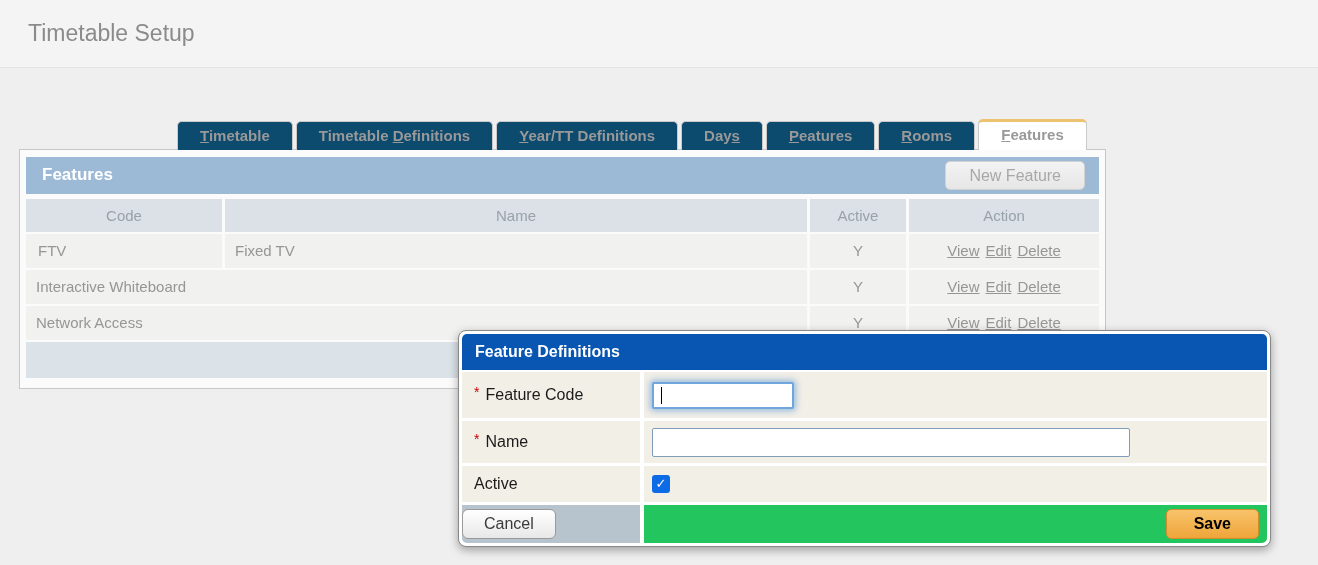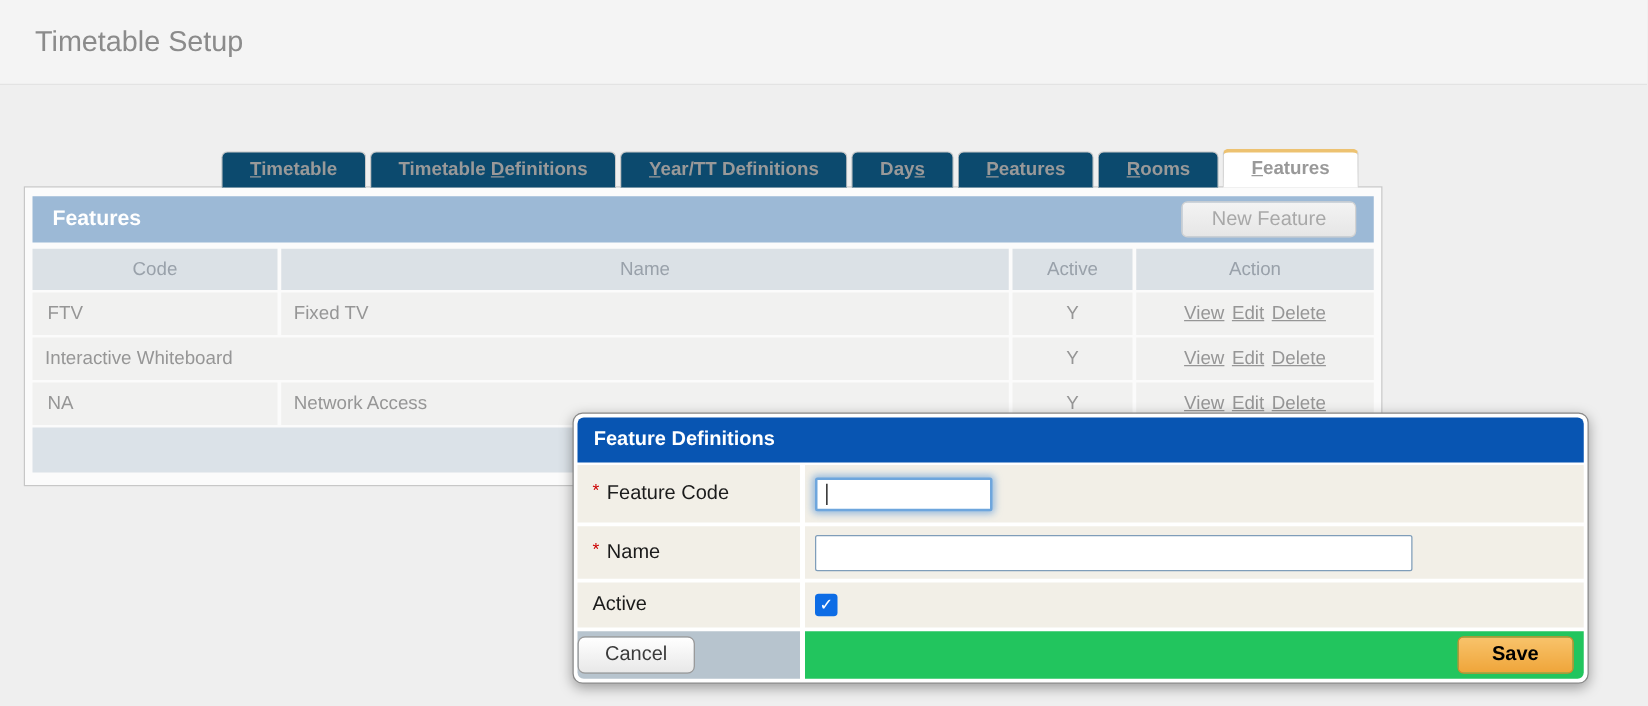--- a/index.html
+++ b/index.html
@@ -131,21 +131,20 @@
 
       <div class="trow tbody-row">
         <div class="cell c-name">Interactive Whiteboard</div>
         <div class="cell c-active">Y</div>
         <div class="cell c-action">
           <a class="action-link">View</a><a class="action-link">Edit</a><a class="action-link">Delete</a>
         </div>
       </div>
 
       <div class="trow tbody-row">
-        <div class="cell c-code">NA</div>
         <div class="cell c-name">Network Access</div>
         <div class="cell c-active">Y</div>
         <div class="cell c-action">
           <a class="action-link">View</a><a class="action-link">Edit</a><a class="action-link">Delete</a>
         </div>
       </div>
 
       <div class="tfoot"></div>
     </div>
   </div>

